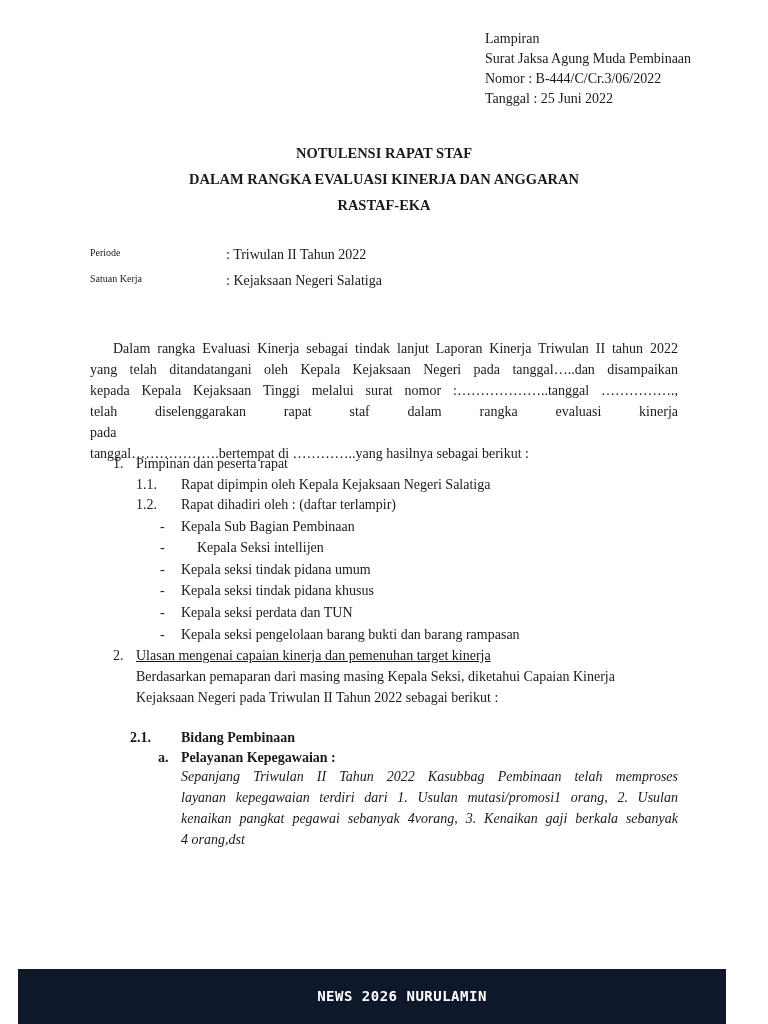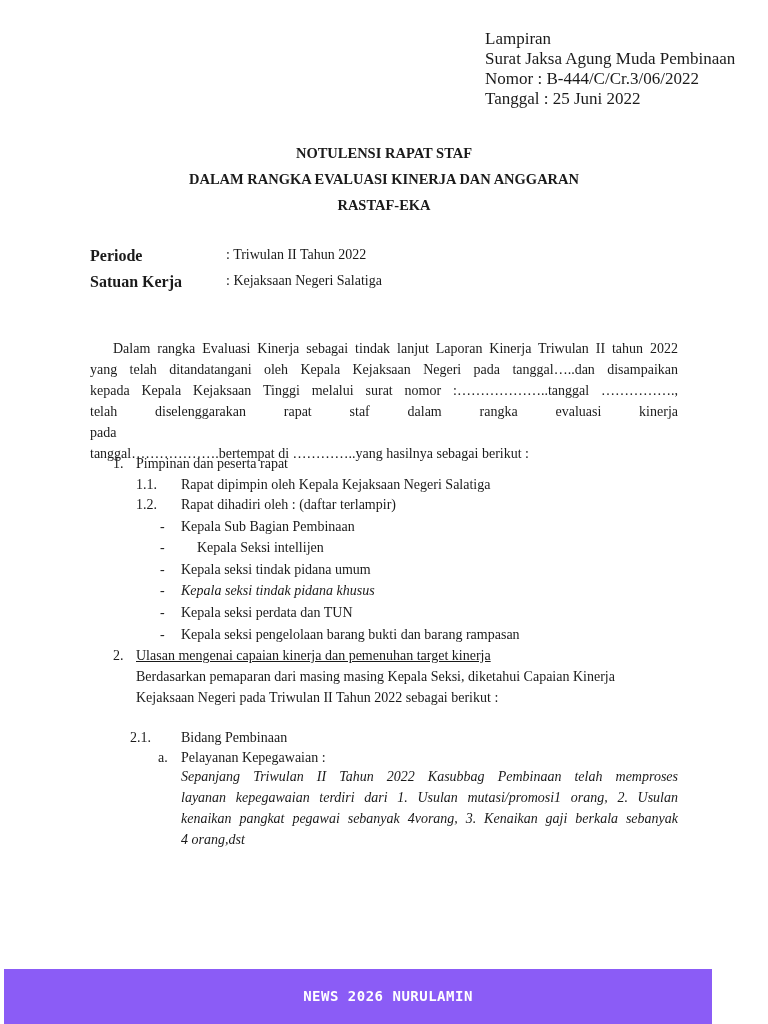--- a/index.html
+++ b/index.html
@@ -1,32 +1,32 @@
 <!DOCTYPE html>
 <html><head>
 <meta charset="utf-8">
 <style>
   html, body { margin:0; padding:0; }
   body { width:768px; height:1024px; background:#ffffff; position:relative; overflow:hidden;
          font-family:"Liberation Serif", "DejaVu Serif", serif; color:#1a1a1a; }
   .abs { position:absolute; }
   .t { font-size:14px; line-height:20.5px; white-space:nowrap; }
-  .lampiran { left:485px; top:29px; font-size:17px; line-height:20px; }
+  .lampiran { left:485px; top:29px; font-size:14px; line-height:20px; }
   .lampiran div { white-space:nowrap; }
   .title { left:0; width:768px; text-align:center; font-weight:bold; font-size:14.5px; }
-  .meta-label { font-weight:bold; font-size:16px; }
+  .meta-label { font-weight:normal; font-size:10px; }
   .meta-val { font-size:14px; }
   .para { left:90px; width:588px; top:338px; font-size:14px; line-height:21px; text-align:justify; }
   .para p { margin:0; text-indent:23px; }
   .para .jl { text-align:justify; text-align-last:justify; text-indent:0; }
   .para .last { text-indent:0; }
-  .bold { font-weight:normal; }
+  .bold { font-weight:bold; }
   .desc { left:181px; width:497px; top:766px; font-size:14px; line-height:21px; text-align:justify;font-style:italic; }
   .desc p { margin:0; }
-  .banner { left:4px; top:969px; width:708px; height:55px; background:#8b5cf6; }
+  .banner { left:18px; top:969px; width:708px; height:55px; background:#0f172a; }
   .banner-text { position:absolute; left:0; top:0; width:768px; height:55px; line-height:55px;
                  text-align:center; color:#fff; font-family:"DejaVu Sans Mono", "Liberation Mono", monospace;
                  font-size:14px; font-weight:bold; letter-spacing:0.5px; }
 </style>
 </head>
 <body>
 
 <div class="abs lampiran">
   <div>Lampiran</div>
   <div>Surat Jaksa Agung Muda Pembinaan</div>
@@ -59,21 +59,21 @@
 <div class="abs t" style="left:136px; top:495px;">1.2.</div>
 <div class="abs t" style="left:181px; top:495px;">Rapat dihadiri oleh : (daftar terlampir)</div>
 
 <div class="abs t" style="left:160px; top:517px;">-</div>
 <div class="abs t" style="left:181px; top:517px;">Kepala Sub Bagian Pembinaan</div>
 <div class="abs t" style="left:160px; top:538px;">-</div>
 <div class="abs t" style="left:181px; top:538px;margin-left:16px;">Kepala Seksi intellijen</div>
 <div class="abs t" style="left:160px; top:560px;">-</div>
 <div class="abs t" style="left:181px; top:560px;">Kepala seksi tindak pidana umum</div>
 <div class="abs t" style="left:160px; top:581px;">-</div>
-<div class="abs t" style="left:181px; top:581px;font-style:italic;">Kepala seksi tindak pidana khusus</div>
+<div class="abs t" style="left:181px; top:581px;">Kepala seksi tindak pidana khusus</div>
 <div class="abs t" style="left:160px; top:603px;">-</div>
 <div class="abs t" style="left:181px; top:603px;">Kepala seksi perdata dan TUN</div>
 <div class="abs t" style="left:160px; top:625px;">-</div>
 <div class="abs t" style="left:181px; top:625px;">Kepala seksi pengelolaan barang bukti dan barang rampasan</div>
 
 <div class="abs t" style="left:113px; top:646px;">2.</div>
 <div class="abs t" style="left:136px; top:646px;text-decoration:underline;">Ulasan mengenai capaian kinerja dan pemenuhan target kinerja</div>
 <div class="abs t" style="left:136px; top:667px;">Berdasarkan pemaparan dari masing masing Kepala Seksi, diketahui Capaian Kinerja</div>
 <div class="abs t" style="left:136px; top:688px;">Kejaksaan Negeri pada Triwulan II Tahun 2022 sebagai berikut :</div>
 

